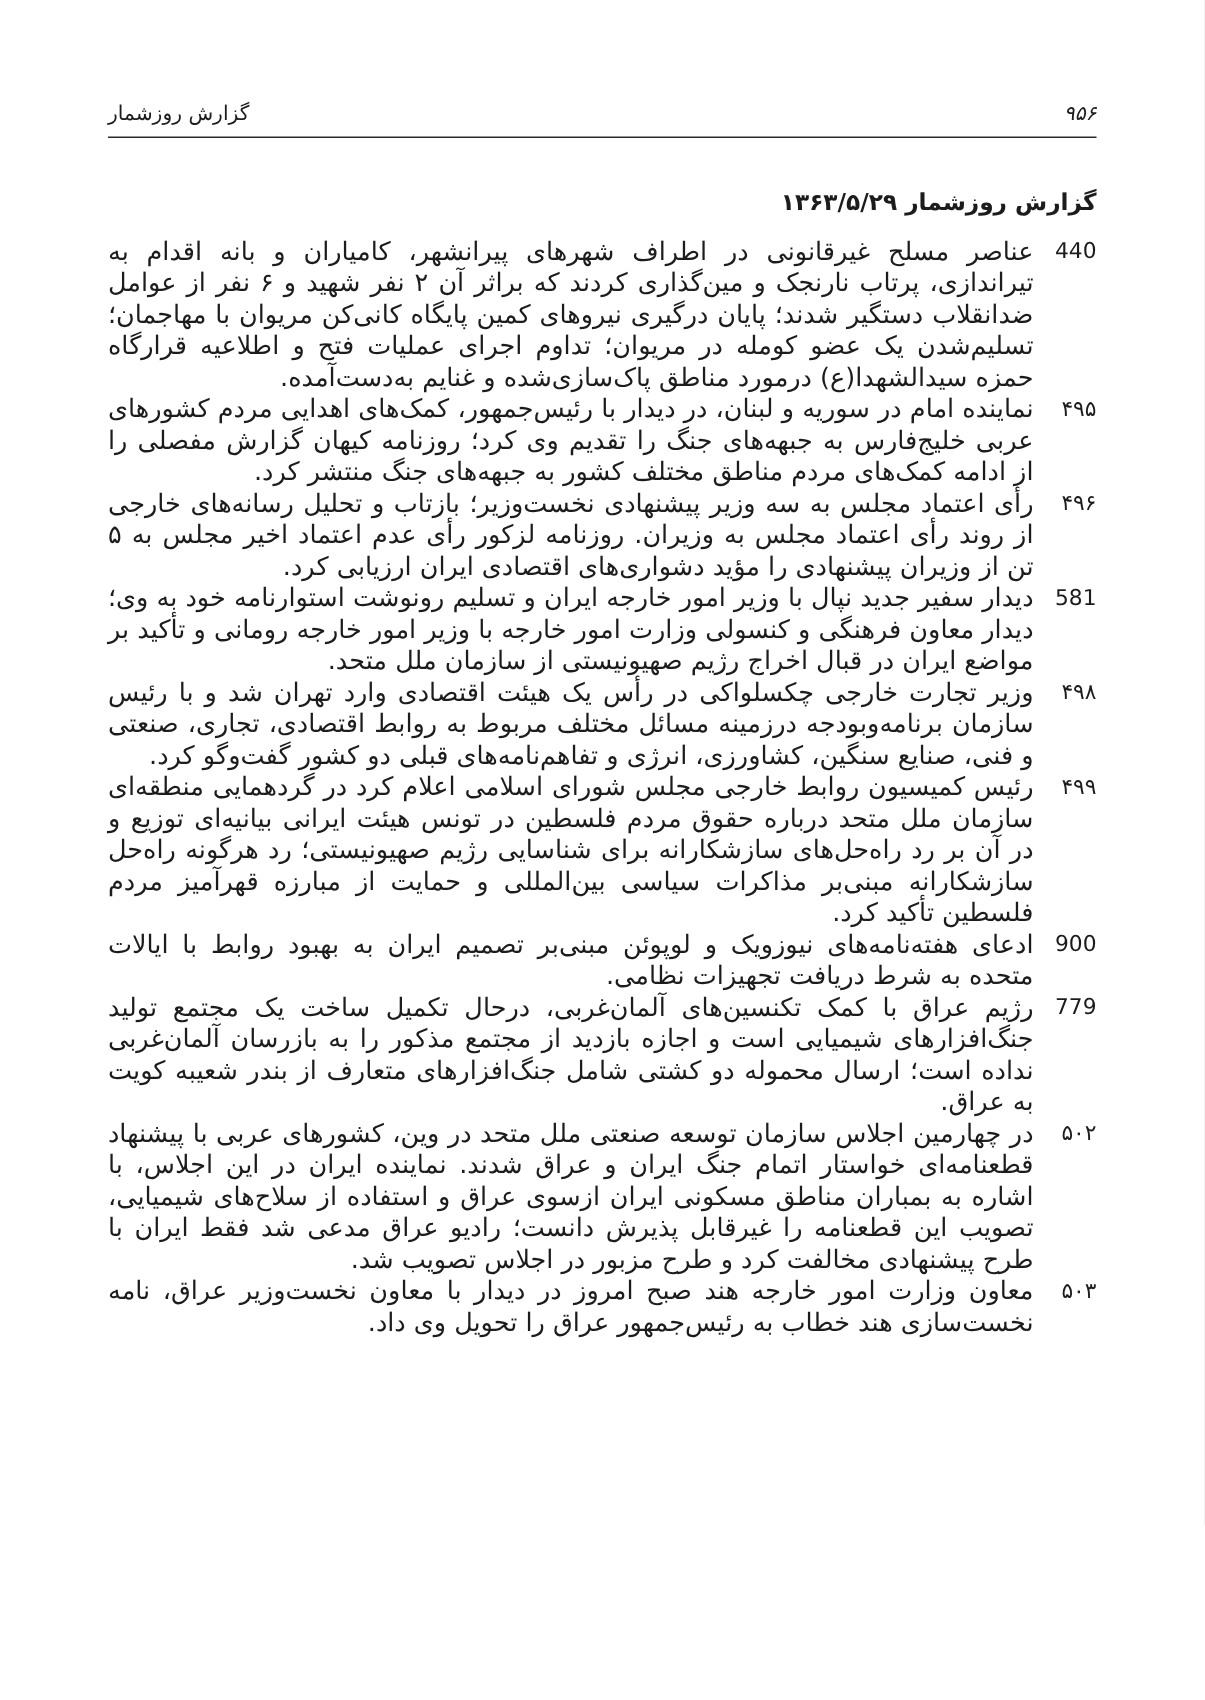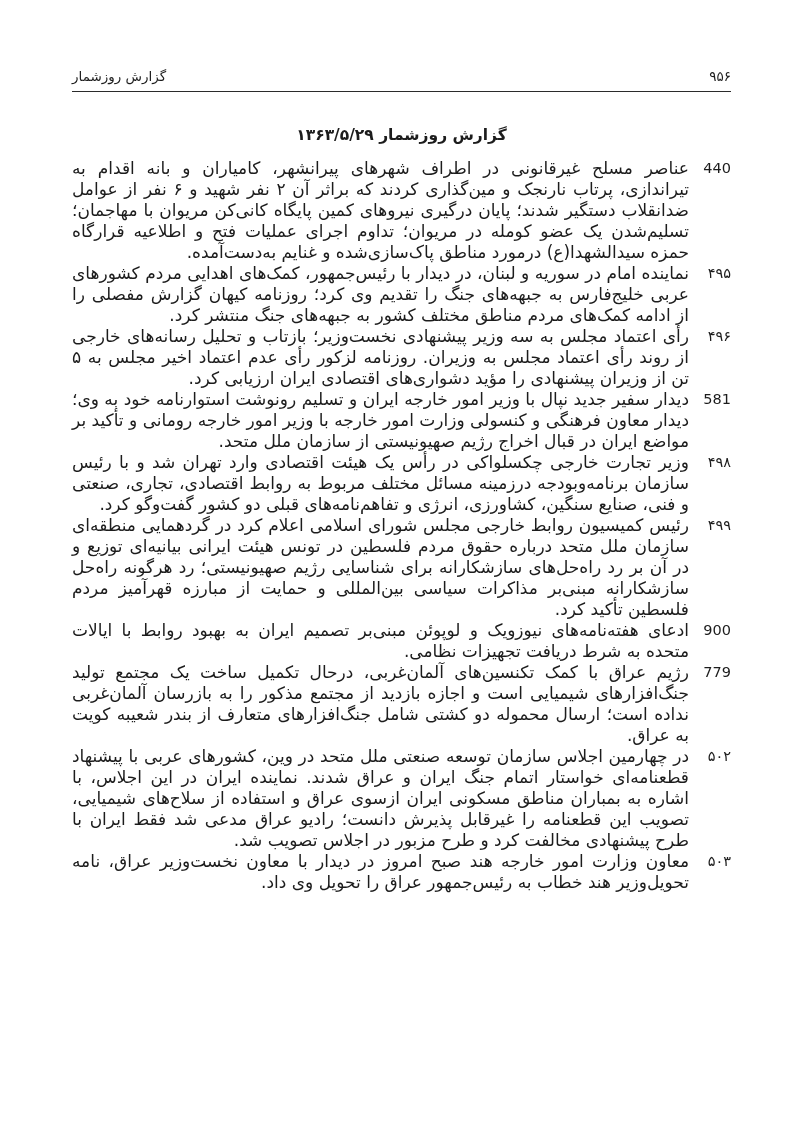--- a/index.html
+++ b/index.html
@@ -23,23 +23,23 @@
   .running-header {
     display: flex;
     justify-content: space-between;
     align-items: flex-end;
     font-size: 13.5px;
     padding-bottom: 7px;
     border-bottom: 1.2px solid #2b2b2b;
   }
   .running-header .page-number {
     letter-spacing: 0.5px;
+    font-style: italic;
   }
   .section-title {
-    text-align: center;
     font-weight: bold;
     font-size: 15.5px;
     margin-top: 34px;
     margin-bottom: 14px;
   }
   .entries {
     margin-top: 2px;
   }
   .entry {
     display: flex;
@@ -117,17 +117,17 @@
         <p class="entry-text">رژیم عراق با کمک تکنسین‌های آلمان‌غربی، درحال تکمیل ساخت یک مجتمع تولید جنگ‌افزارهای شیمیایی است و اجازه بازدید از مجتمع مذکور را به بازرسان آلمان‌غربی نداده است؛ ارسال محموله دو کشتی شامل جنگ‌افزارهای متعارف از بندر شعیبه کویت به عراق.</p>
       </div>
 
       <div class="entry">
         <span class="entry-number">۵۰۲</span>
         <p class="entry-text">در چهارمین اجلاس سازمان توسعه صنعتی ملل متحد در وین، کشورهای عربی با پیشنهاد قطعنامه‌ای خواستار اتمام جنگ ایران و عراق شدند. نماینده ایران در این اجلاس، با اشاره به بمباران مناطق مسکونی ایران ازسوی عراق و استفاده از سلاح‌های شیمیایی، تصویب این قطعنامه را غیرقابل پذیرش دانست؛ رادیو عراق مدعی شد فقط ایران با طرح پیشنهادی مخالفت کرد و طرح مزبور در اجلاس تصویب شد.</p>
       </div>
 
       <div class="entry">
         <span class="entry-number">۵۰۳</span>
-        <p class="entry-text">معاون وزارت امور خارجه هند صبح امروز در دیدار با معاون نخست‌وزیر عراق، نامه تحویل‌وزیر هند خطاب به رئیس‌جمهور عراق را تحویل وی داد.</p>
+        <p class="entry-text">معاون وزارت امور خارجه هند صبح امروز در دیدار با معاون نخست‌وزیر عراق، نامه نخست‌سازی هند خطاب به رئیس‌جمهور عراق را تحویل وی داد.</p>
       </div>
     </div>
 
 </div>
 
 </body></html>

